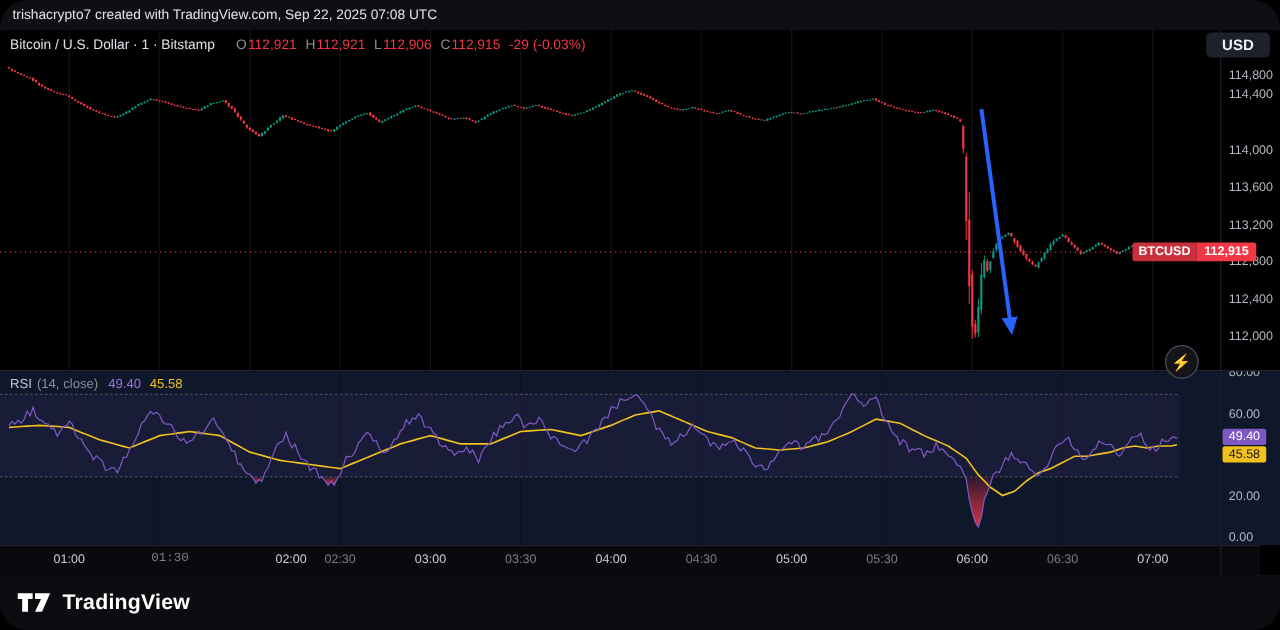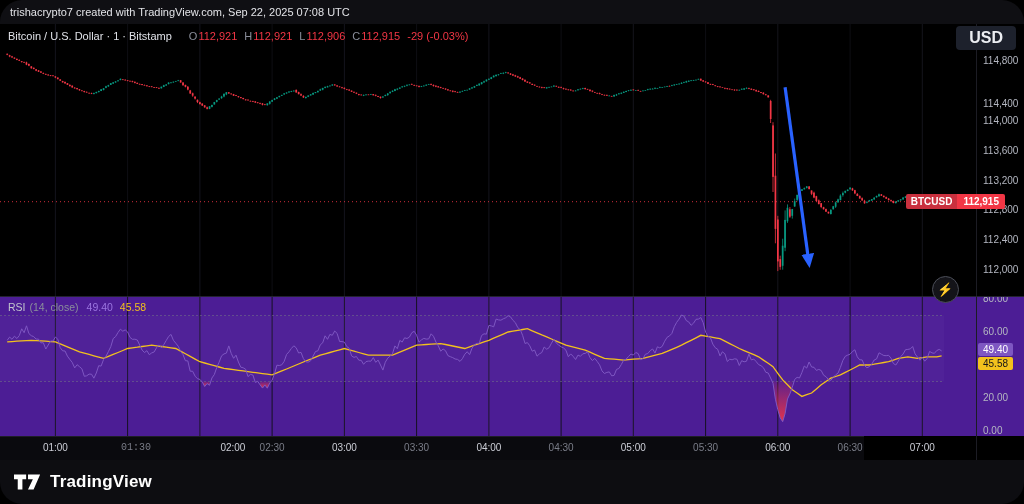--- a/index.html
+++ b/index.html
@@ -8,22 +8,22 @@
     position: relative; width: 1024px; height: 504px; background: #000;
     font-family: "Liberation Sans", sans-serif; overflow: hidden; border-radius: 22px;
   }
   .topbar {
     position:absolute; top:0; left:0; width:1024px; height:24px;
     background:#0f0f13; display:flex; align-items:center; padding-left:10px;
     color:#e2e3e7; font-size:11px;
   }
   .main-pane { position:absolute; top:24px; left:0; width:1024px; height:272px; background:#000; overflow:hidden; }
   .pane-divider { position:absolute; top:296px; left:0; width:1024px; height:1px; background:#232330; z-index:4; }
-  .rsi-pane { position:absolute; top:297px; left:0; width:1024px; height:139px; background:#4c1d95; overflow:hidden; }
-  .time-axis { position:absolute; top:436px; left:0; width:864px; height:24px; background:#0a0a0e; border-top:1px solid #1e1e26; }
+  .rsi-pane { position:absolute; top:297px; left:0; width:1024px; height:139px; background:#0f172a; overflow:hidden; }
+  .time-axis { position:absolute; top:436px; left:0; width:1008px; height:24px; background:#0a0a0e; border-top:1px solid #1e1e26; }
   .bottom-bar { position:absolute; top:460px; left:0; width:1024px; height:44px; background:#0d0d11; display:flex; align-items:center; padding-left:14px; }
   .scale-separator { position:absolute; top:24px; left:976px; width:1px; height:436px; background:#1c1c24; z-index:3; }
 
   .legend { position:absolute; left:8px; top:6px; font-size:11px; white-space:nowrap; z-index:5; }
   .legend .sym { color:#e0e2e8; margin-right:10px; }
   .legend .lbl { color:#8b8f9b; margin-left:7px; }
   .legend .val { color:#f23645; margin-left:1px; }
   .legend .chg { color:#f23645; margin-left:7px; }
 
   #price-axis { position:absolute; left:977px; top:0; width:47px; height:272px; }
@@ -43,21 +43,21 @@
   .rsi-badge { position:absolute; left:978px; height:13px; line-height:13px; padding:0 5px; font-size:10px; border-radius:2px; z-index:6; }
   .rsi-badge.purple { background:#7e57c2; color:#fff; }
   .rsi-badge.yellow { background:#f2c11d; color:#15151a; }
 
   .time-label { position:absolute; top:5px; transform:translateX(-50%); font-size:10px; }
   .time-label.major { color:#ccced6; }
   .time-label.minor { color:#7a7d88; }
 
   .usd-btn {
     position:absolute; top:26px; right:8px; background:#1d212c; color:#eceef2;
-    font-family:"Liberation Sans",sans-serif; font-size:16px; font-weight:bold;
+    font-family:"Liberation Sans",sans-serif; font-size:12px; font-weight:bold;
     padding:3px 13px; border:0; border-radius:4px; z-index:8; cursor:pointer;
   }
   .replay-btn {
     position:absolute; left:932px; top:276px; width:27px; height:27px; border-radius:50%;
     background:#141419; border:1px solid #4b4e58; color:#d2d5dd; font-size:13px;
     display:flex; align-items:center; justify-content:center; z-index:7; cursor:pointer;
   }
   .tv-logo { display:flex; align-items:center; text-decoration:none; cursor:pointer; }
   .tv-word { color:#fff; font-size:17px; font-weight:bold; margin-left:8px; letter-spacing:0.2px; }
   svg { display:block; }
@@ -870,21 +870,21 @@
             <path d="M0,0L4.5,2L0,4Z" fill="#2962ff"></path>
           </marker>
         </defs>
         <line x1="785.1" y1="63.3" x2="809.1" y2="240.0" stroke="#2962ff" stroke-width="3.2" marker-end="url(#ah)"></line>
       </svg>
     <div class="legend">
       <span class="sym">Bitcoin / U.S. Dollar · 1 · Bitstamp</span><span class="lbl">O</span><span class="val">112,921</span><span class="lbl">H</span><span class="val">112,921</span><span class="lbl">L</span><span class="val">112,906</span><span class="lbl">C</span><span class="val">112,915</span><span class="chg">-29 (-0.03%)</span>
     </div>
     <div id="price-axis">
         <div class="axis-label" style="top: 31.3px;">114,800</div>
-        <div class="axis-label" style="top: 74px; text-align: center;">114,400</div>
+        <div class="axis-label" style="top: 46px; text-align: center;">114,400</div>
         <div class="axis-label" style="top: 90.9px;">114,000</div>
         <div class="axis-label" style="top: 120.7px;">113,600</div>
         <div class="axis-label" style="top: 150.5px; text-align: center;">113,200</div>
         <div class="axis-label" style="top: 180.3px;">112,800</div>
         <div class="axis-label" style="top: 210.1px;">112,400</div>
         <div class="axis-label" style="top: 239.9px;">112,000</div>
       </div>
     <div class="price-badge" id="price-badge" style="top: 170.2px;">
       <span class="psym">BTCUSD</span>
         <span class="pval">112,915</span>

